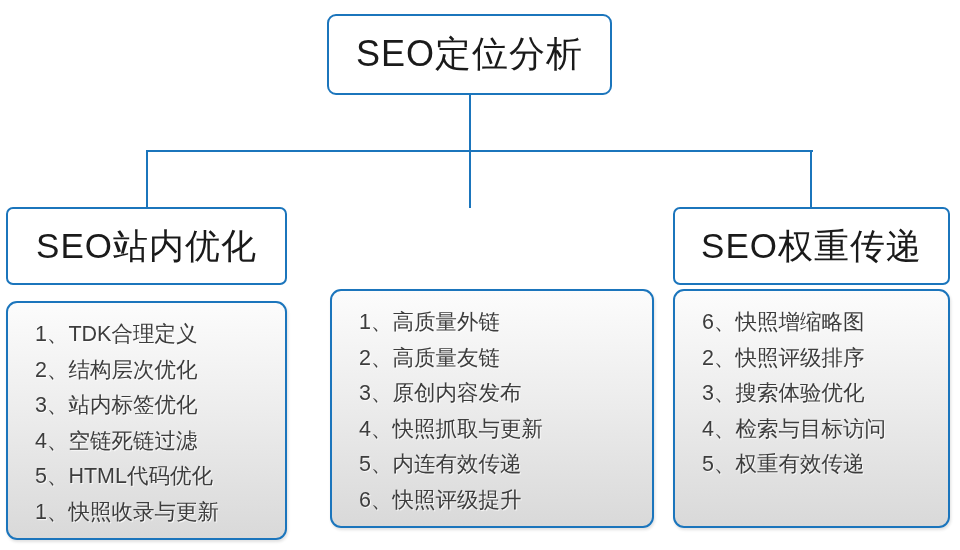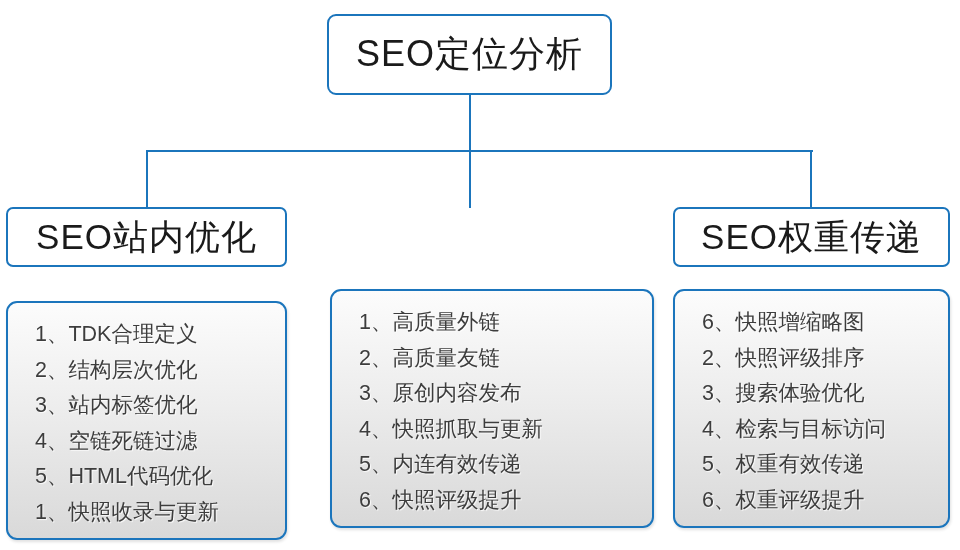--- a/index.html
+++ b/index.html
@@ -17,21 +17,21 @@
   }
   .node{
     position:absolute;border:2px solid var(--blue);background:#fff;
     display:flex;align-items:center;justify-content:center;
     color:var(--header-text);letter-spacing:1px;white-space:nowrap;
   }
   .root-box{
     left:327px;top:14px;width:285px;height:81px;border-radius:9px;font-size:36px;
   }
   .head-box{
-    top:207px;height:60px;border-radius:7px;font-size:35px;
+    top:207px;height:78px;border-radius:7px;font-size:35px;
   }
   .head-1{left:6px;width:281px;}
   .head-2{left:330px;width:280px;}
   .head-3{left:673px;width:277px;}
   .list-box{
     position:absolute;top:289px;height:239px;
     border:2px solid var(--blue);border-radius:11px;
     background:linear-gradient(180deg,var(--list-top) 0%,var(--list-mid) 45%,var(--list-bottom) 100%);
     padding:14px 6px 0 27px;
     box-shadow:1px 2px 3px rgba(0,0,0,0.12);
@@ -91,16 +91,15 @@
 
   <div class="node head-box head-3">
     <span>SEO权重传递</span>
   </div>
   <div class="list-box list-3">
     <div class="list-item">6、快照增缩略图</div>
     <div class="list-item">2、快照评级排序</div>
     <div class="list-item">3、搜索体验优化</div>
     <div class="list-item">4、检索与目标访问</div>
     <div class="list-item">5、权重有效传递</div>
-    <div class="list-item">6、权重评级提升</div>
   </div>
 
 </div>
 
 </body></html>

